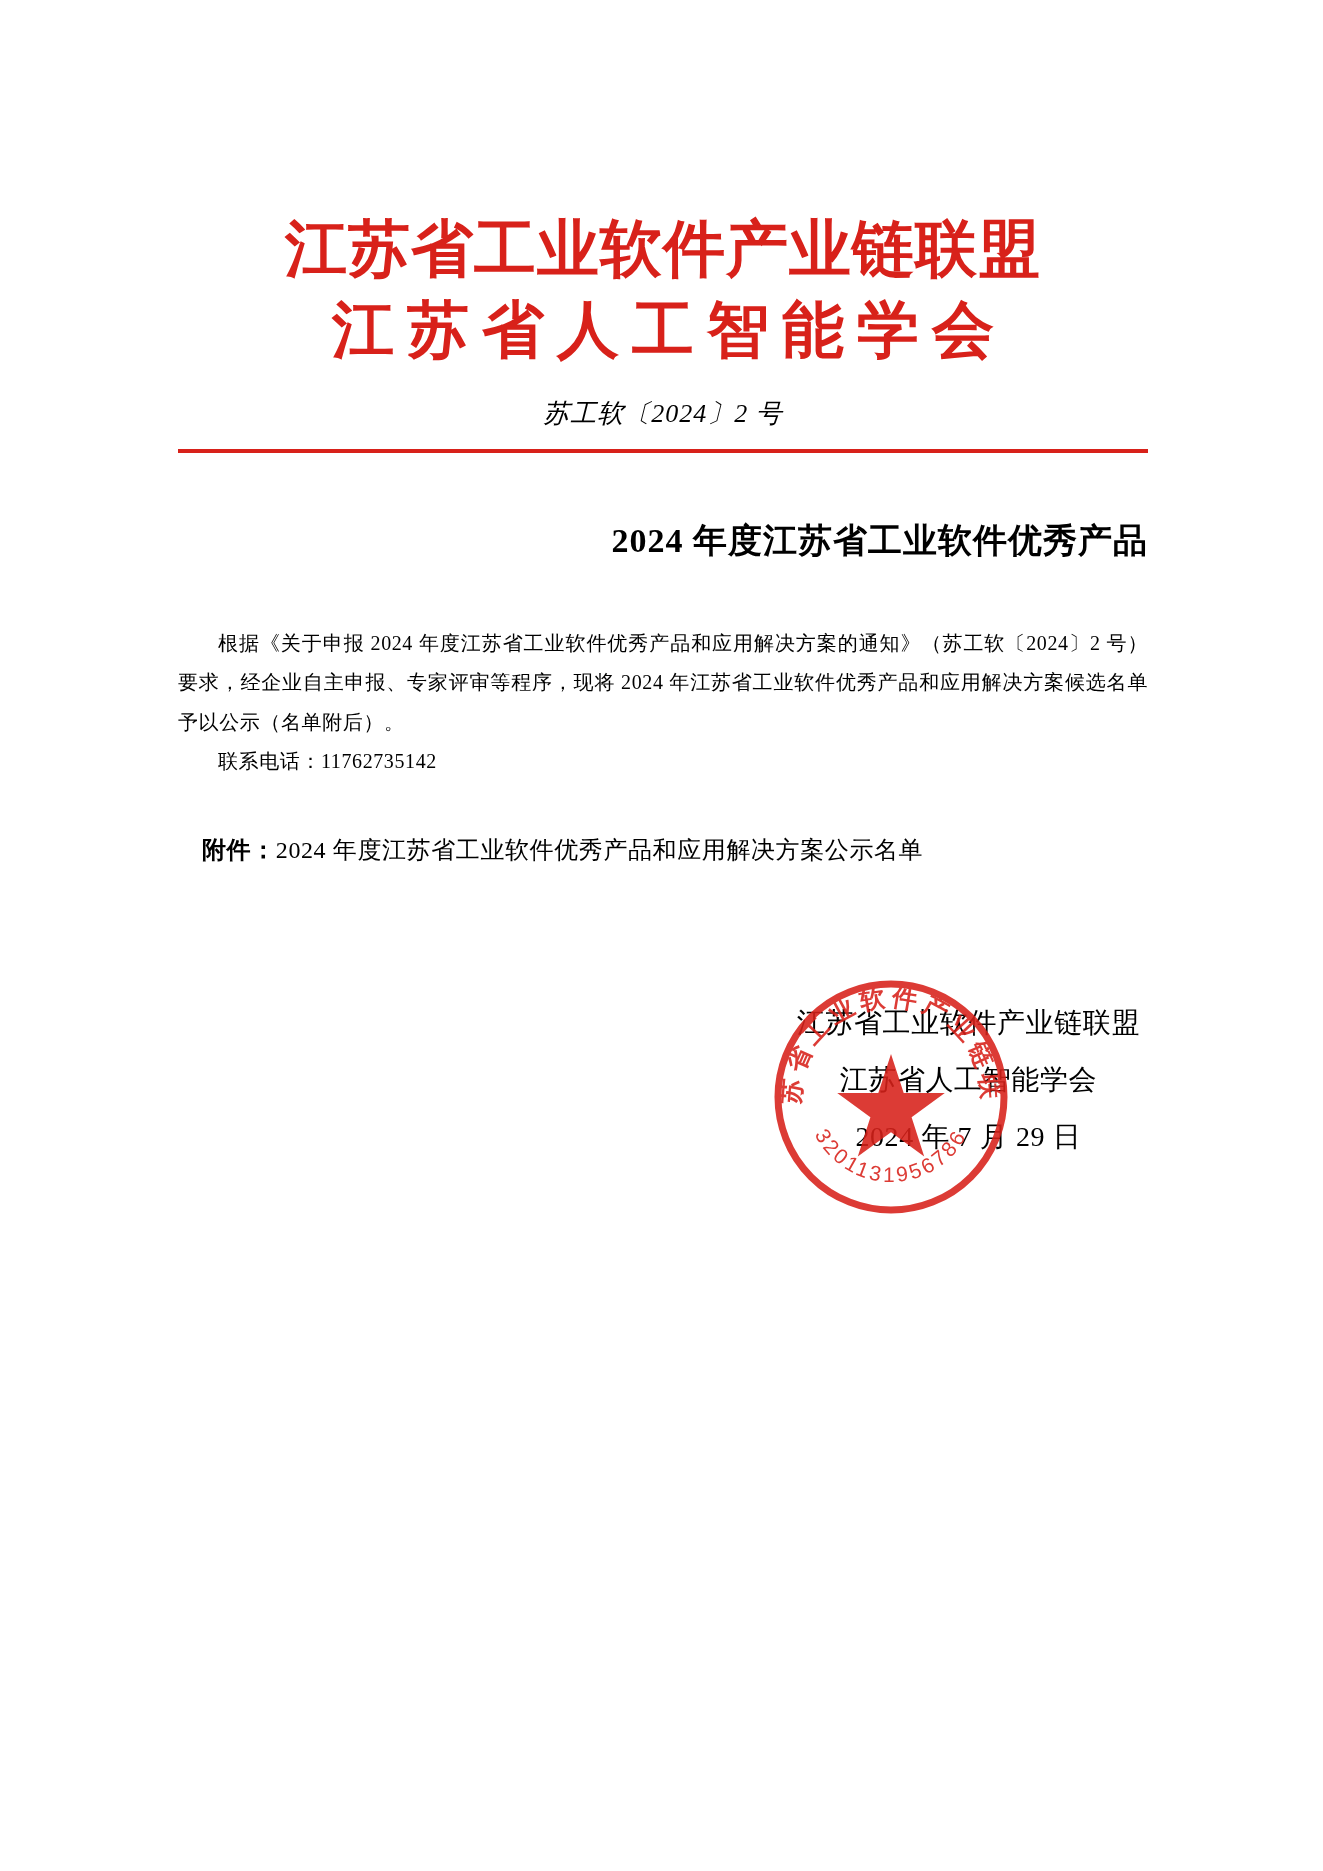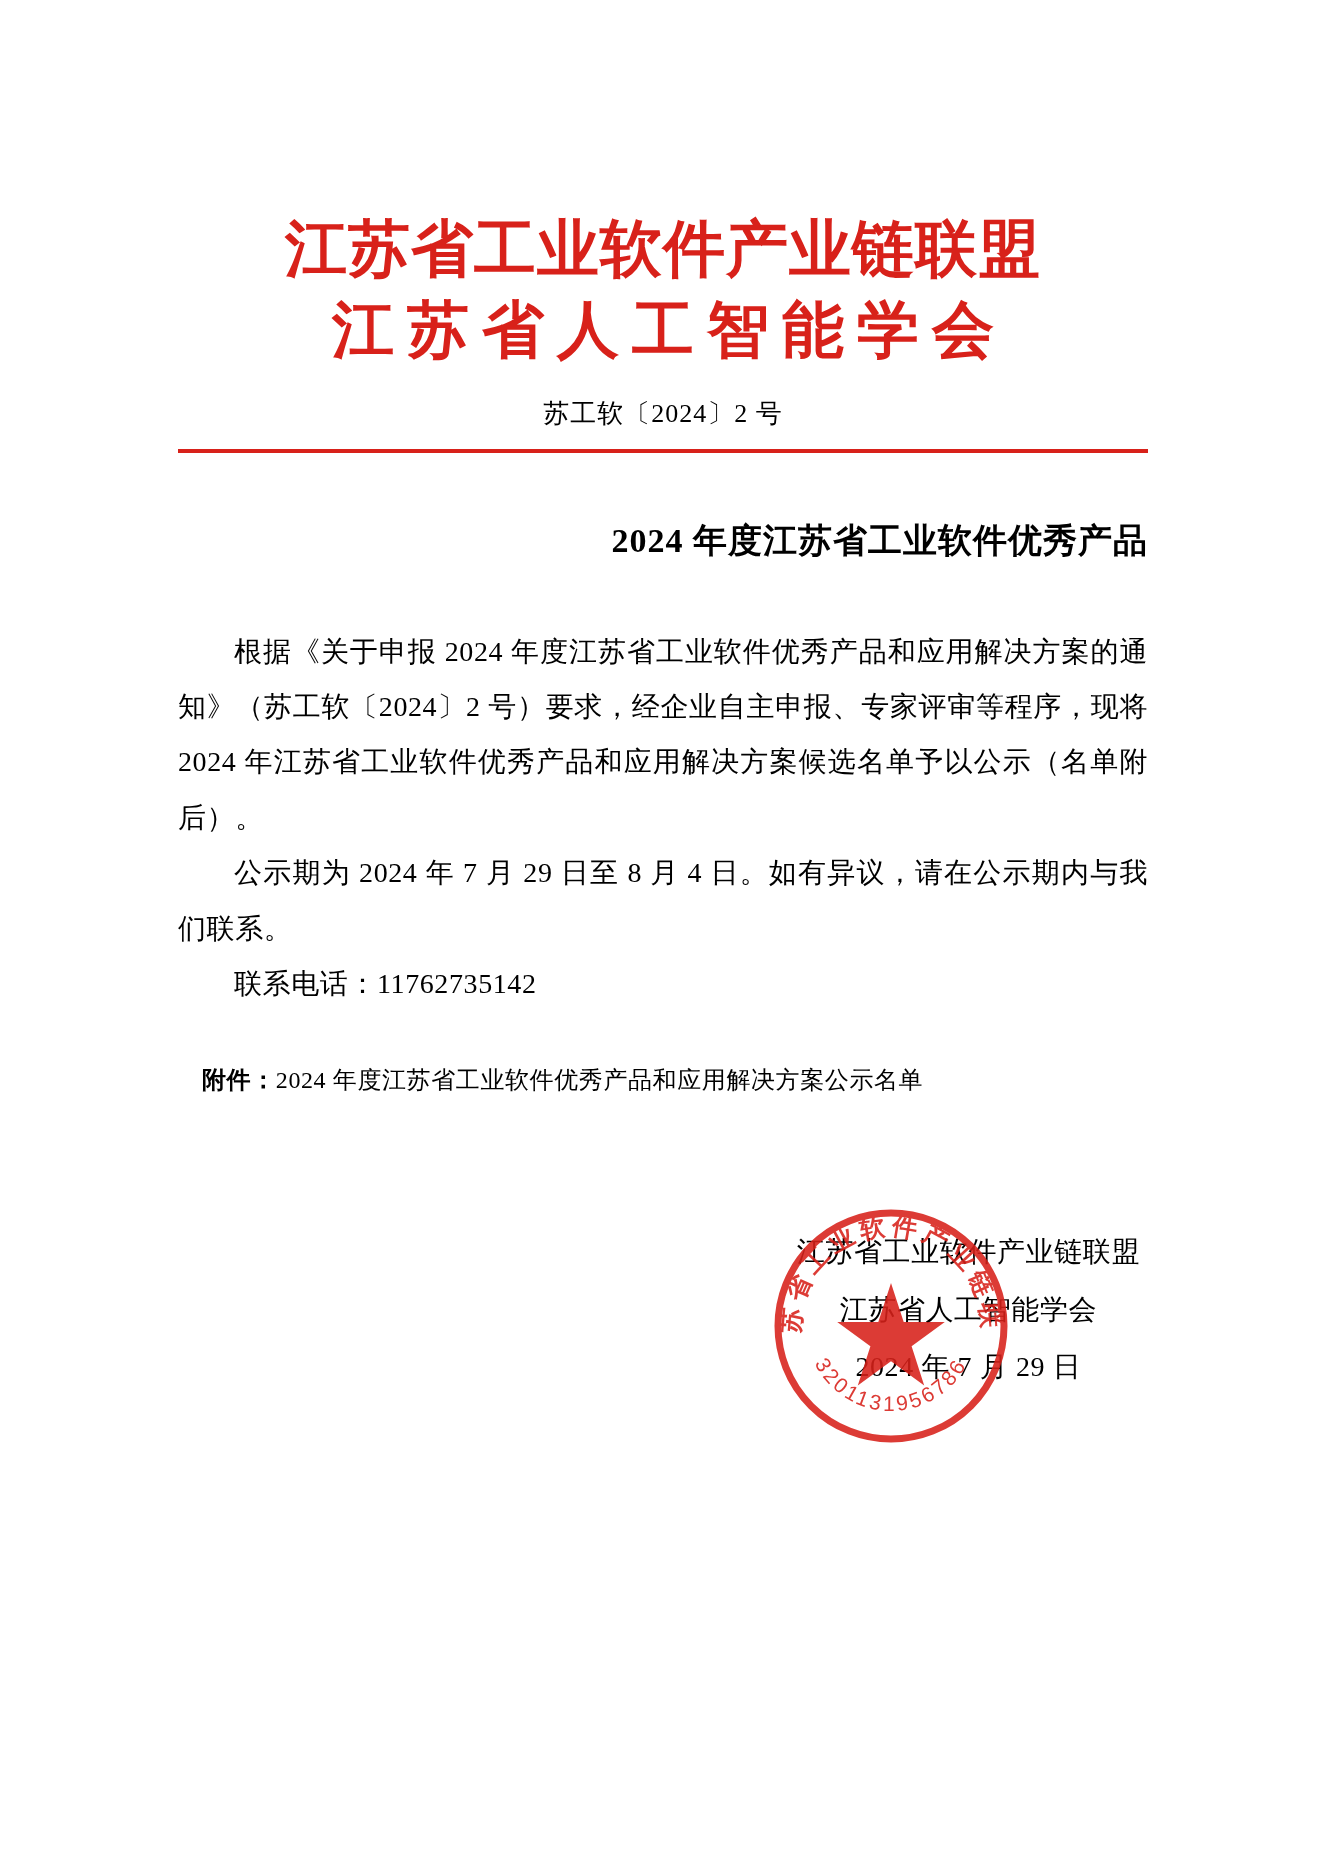--- a/index.html
+++ b/index.html
@@ -51,20 +51,21 @@
     letter-spacing: 13px;
     padding-left: 13px;
     margin-top: 12px;
   }
   .doc-number {
     margin-top: 30px;
     text-align: center;
     font-size: 26px;
     color: #000;
     letter-spacing: 1px;
+    font-style: italic;
   }
   .red-rule {
     margin-top: 18px;
     height: 4px;
     background: #d8211a;
     width: 100%;
   }
 
   
   .doc-title {
@@ -72,21 +73,21 @@
     text-align: right;
     font-size: 34px;
     font-weight: bold;
     line-height: 1.55;
     letter-spacing: 1px;
   }
 
   
   .body-text {
     margin-top: 56px;
-    font-size: 28px;
+    font-size: 20px;
     line-height: 1.98;
     text-align: justify;
     text-justify: inter-ideograph;
     letter-spacing: 0.6px;
   }
   .body-text p {
     margin: 0;
     text-indent: 2em;
   }
   .attachment {
@@ -144,21 +145,20 @@
     <div class="doc-number">苏工软〔2024〕2 号</div>
 
     <div class="red-rule"></div>
 
     <div class="doc-title">
       <div>2024 年度江苏省工业软件优秀产品</div>
     </div>
 
     <div class="body-text">
       <p>根据《关于申报 2024 年度江苏省工业软件优秀产品和应用解决方案的通知》（苏工软〔2024〕2 号）要求，经企业自主申报、专家评审等程序，现将 2024 年江苏省工业软件优秀产品和应用解决方案候选名单予以公示（名单附后）。</p>
-      <p>公示期为 2024 年 7 月 29 日至 8 月 4 日。如有异议，请在公示期内与我们联系。</p>
       <p>联系电话：11762735142</p>
     </div>
 
     <div class="attachment">
       <span class="lead">附件：</span><span>2024 年度江苏省工业软件优秀产品和应用解决方案公示名单</span>
     </div>
 
     <div class="sign-block">
       <div class="sign-lines">
         <div>江苏省工业软件产业链联盟</div>

